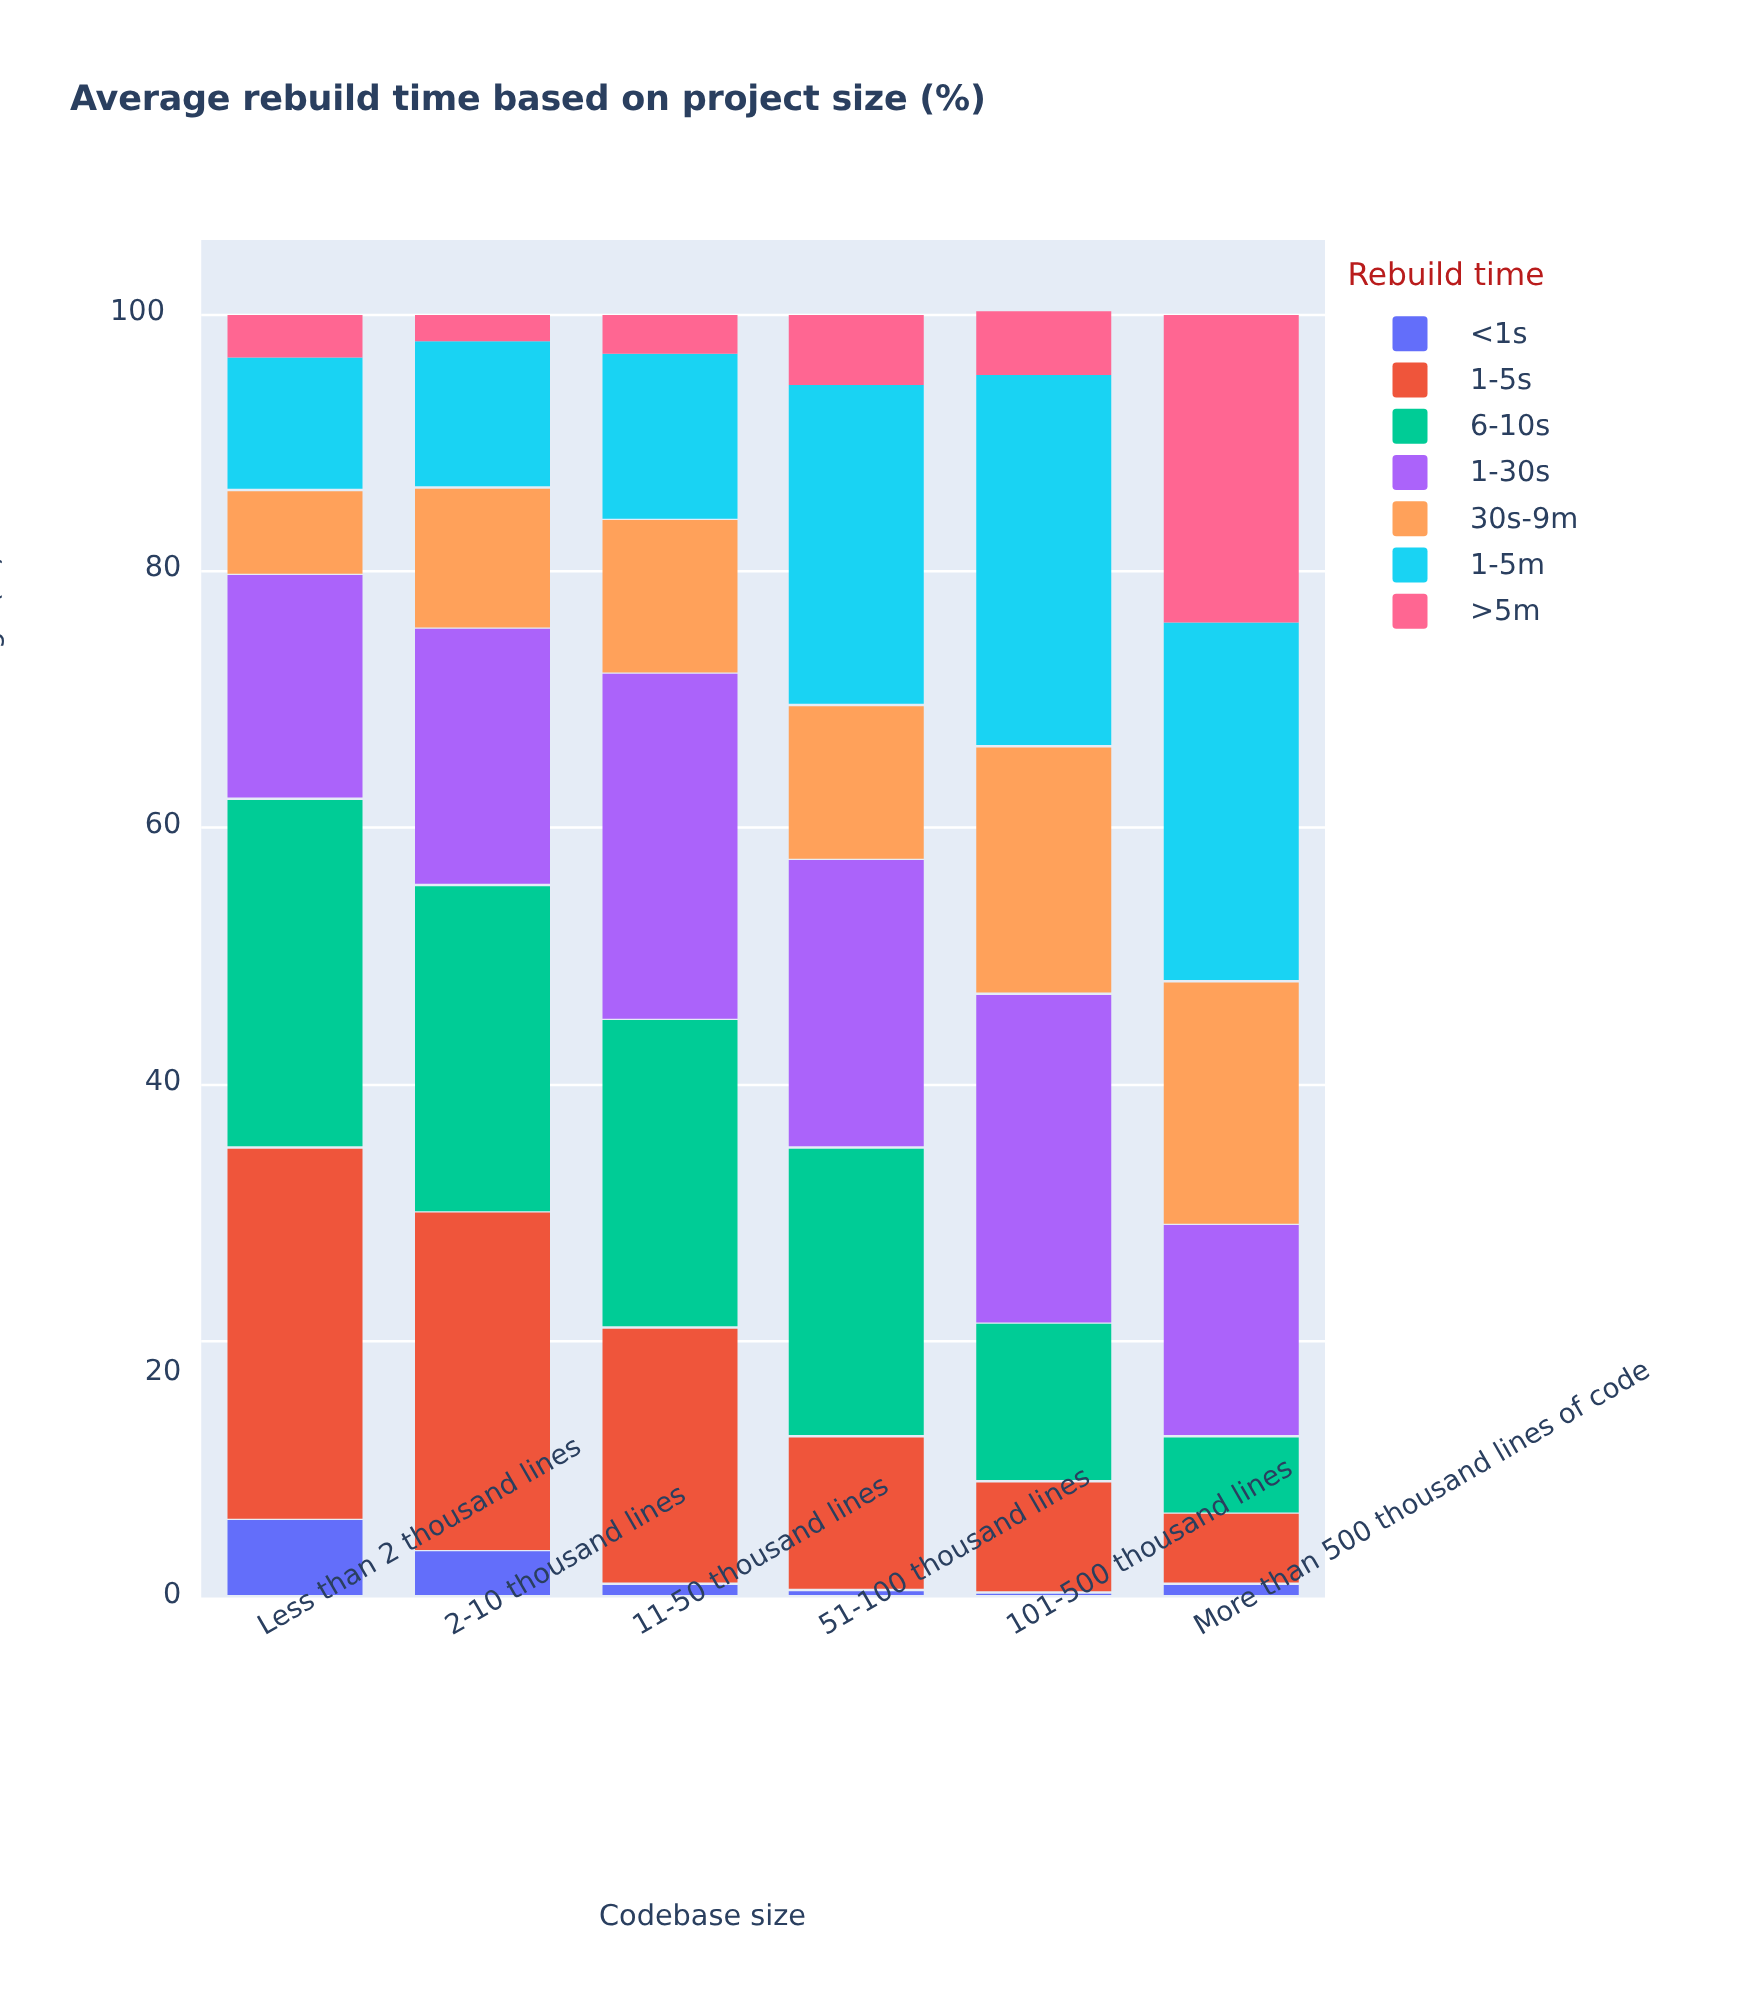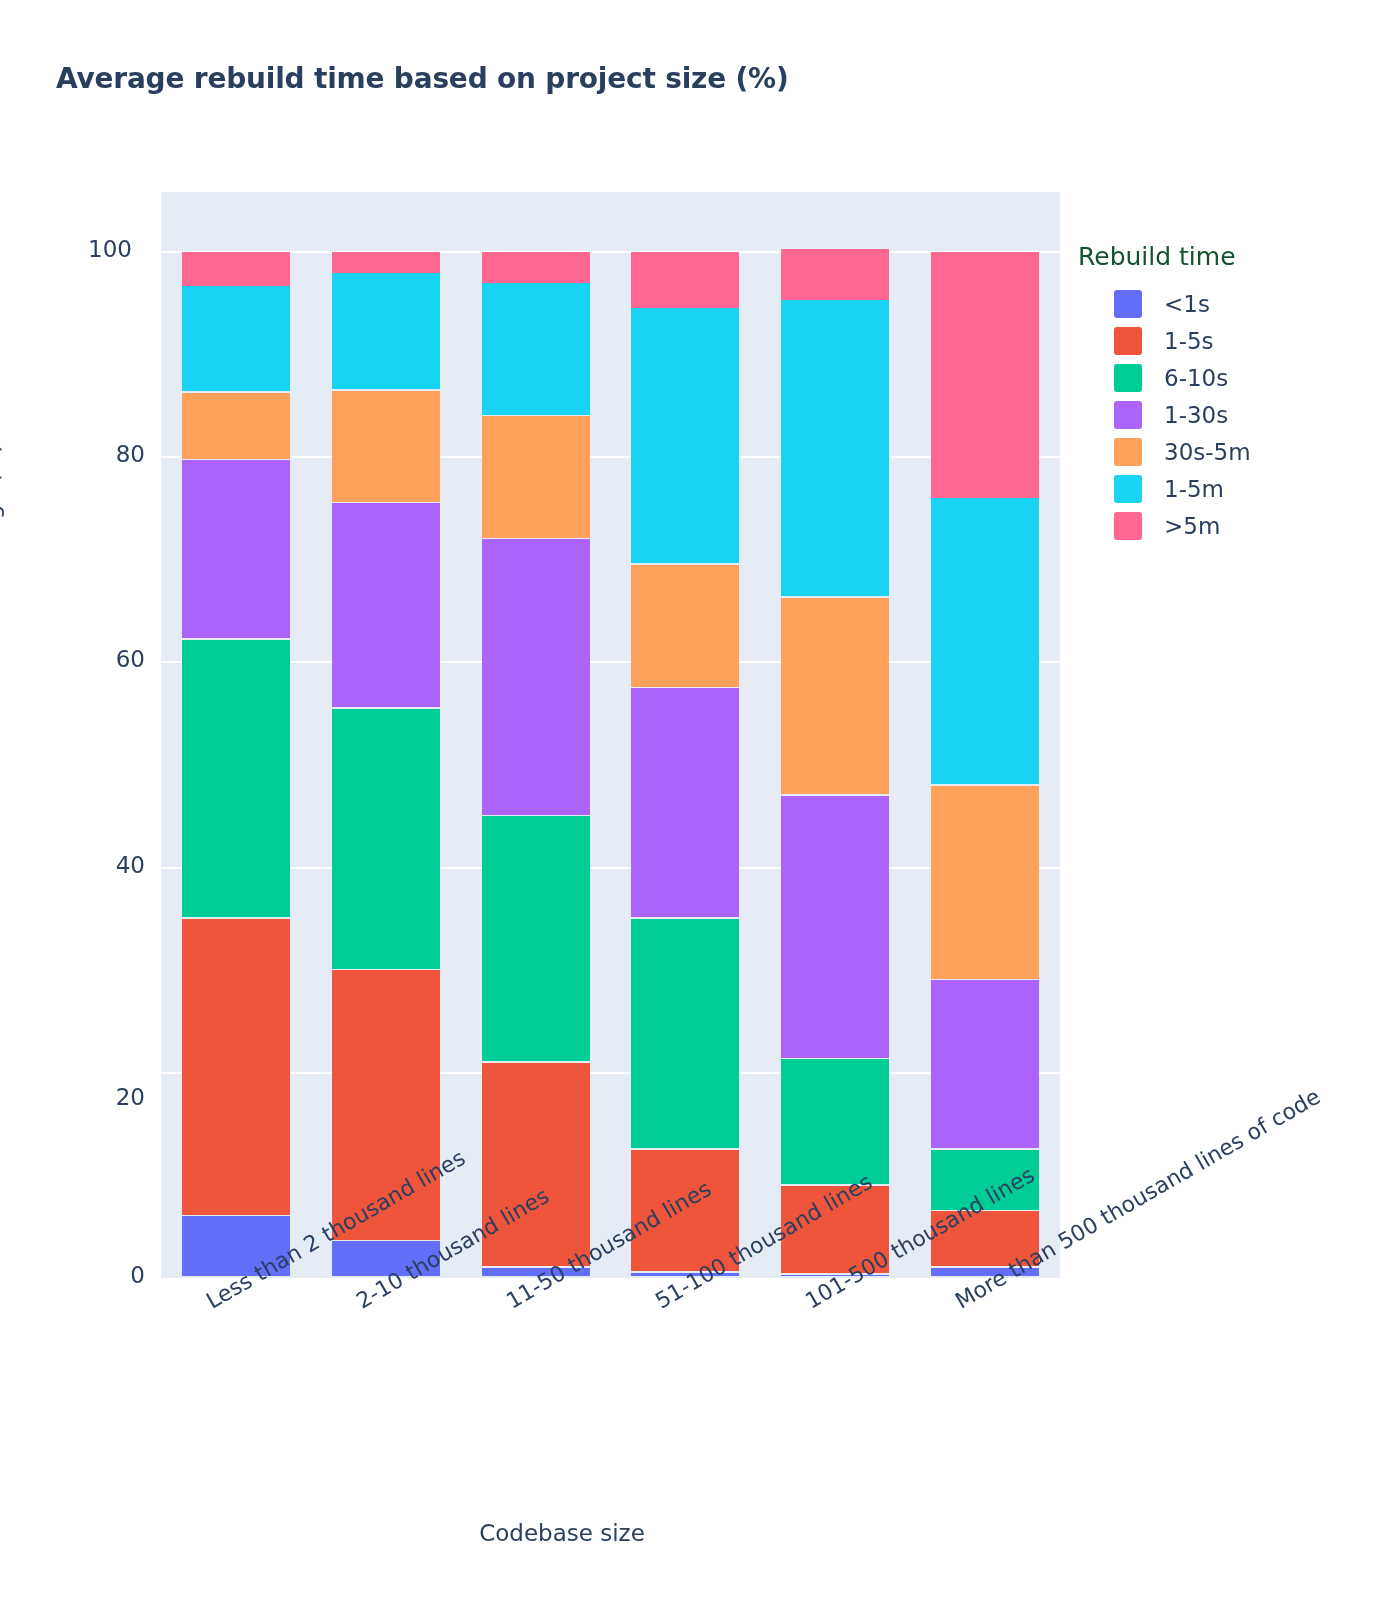--- a/index.html
+++ b/index.html
@@ -120,40 +120,39 @@
 
   
   #legend {
     position: absolute;
     left: 1078px;
     top: 205px;
     width: 300px;
   }
   #legend-title {
     font-size: 25px;
-    color: #14532d;
+    color: #b91c1c;
     margin-bottom: 14px;
-    margin-top: 37px;
   }
   .legend-item {
     display: flex;
     align-items: center;
     height: 37px;
     padding-left: 36px;
   }
   .legend-swatch {
     width: 28px;
     height: 28px;
     border-radius: 3px;
     flex: 0 0 auto;
   }
   .legend-label {
     font-size: 23px;
     color: #2a3f5f;
-    margin-left: 22px;
+    margin-left: 34px;
     white-space: nowrap;
   }
 </style>
 </head>
 <body>
 
 <div class="titles">
   <div class="chart-title">Average rebuild time based on project size (%)</div>
 </div>
 
@@ -263,21 +262,21 @@
       <div class="legend-item">
         <span class="legend-swatch" style="background: rgb(0, 204, 150);"></span>
         <span class="legend-label">6-10s</span>
       </div>
       <div class="legend-item">
         <span class="legend-swatch" style="background: rgb(171, 99, 250);"></span>
         <span class="legend-label">1-30s</span>
       </div>
       <div class="legend-item">
         <span class="legend-swatch" style="background: rgb(255, 161, 90);"></span>
-        <span class="legend-label">30s-5m</span>
+        <span class="legend-label">30s-9m</span>
       </div>
       <div class="legend-item">
         <span class="legend-swatch" style="background: rgb(25, 211, 243);"></span>
         <span class="legend-label">1-5m</span>
       </div>
       <div class="legend-item">
         <span class="legend-swatch" style="background: rgb(255, 102, 146);"></span>
         <span class="legend-label">&gt;5m</span>
       </div>
     </div>

